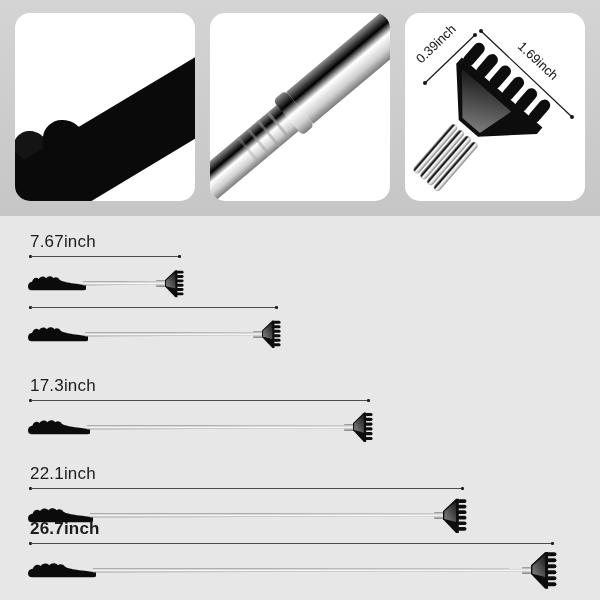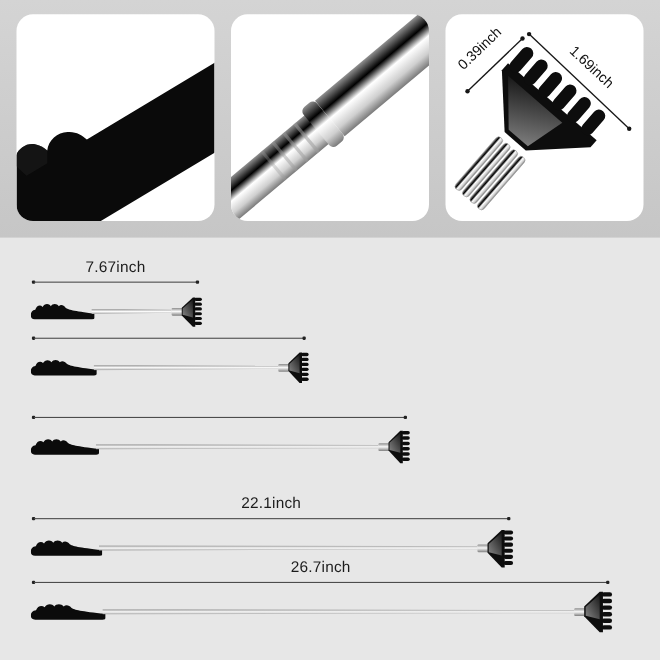--- a/index.html
+++ b/index.html
@@ -18,22 +18,22 @@
     background:var(--panel-bg,#fff);border-radius:15px;overflow:hidden;
   }
   .panel svg{display:block;width:180px;height:188px;}
   #panel-1{left:15px;}
   #panel-2{left:210px;}
   #panel-3{left:405px;}
 
   
   .row{position:absolute;left:30px;}
   .row-label{
-    height:16px;line-height:16px;margin-bottom:5px;text-align:center;
-    font-size:14px;color:var(--ink,#1c1c1c);letter-spacing:.2px;
+    height:16px;line-height:16px;margin-bottom:5px;
+    font-size:17px;color:var(--ink,#1c1c1c);letter-spacing:.2px;
   }
   .dimline{position:relative;height:3px;}
   .dimline .dline{position:absolute;left:1px;right:1px;top:1px;height:1px;background:#4c4c4c;}
   .dimline .dot{position:absolute;top:0;width:3px;height:3px;background:#222;border-radius:1px;}
   .dimline .dot.l{left:-1px;} .dimline .dot.r{right:-1px;}
   .scratcher{display:flex;align-items:center;height:42px;margin-top:4px;margin-left:-2px;}
   .handle{flex:0 0 auto;}
   .shaft{
     flex:1 1 auto;height:5px;
     background:linear-gradient(to bottom,#969696,#fdfdfd 45%,#8c8c8c);
@@ -174,57 +174,58 @@
         </svg>
       <div class="shaft"></div>
       <div class="ferrule"></div>
       <svg class="claw" viewBox="0 0 22 34" preserveAspectRatio="none" height="30" width="19">
           <use href="#claw-shape"></use>
         </svg>
     </div>
   </div>
 
   <div class="row" style="top: 378px; width: 339px;">
+    <div class="row-label">17.3inch</div>
     <div class="dimline" style="width: 339px;">
       <span class="dot l"></span>
       <span class="dline"></span>
       <span class="dot r"></span>
     </div>
     <div class="scratcher" style="width: 345px;">
       <svg class="handle" viewBox="0 0 100 24" preserveAspectRatio="none" width="62" height="16">
           <use href="#handle-shape"></use>
         </svg>
       <div class="shaft"></div>
       <div class="ferrule"></div>
       <svg class="claw" viewBox="0 0 22 34" preserveAspectRatio="none" height="32" width="20">
           <use href="#claw-shape"></use>
         </svg>
     </div>
   </div>
 
-  <div class="row" style="top: 449px; width: 433px;">
+  <div class="row" style="top: 466px; width: 433px;">
     <div class="row-label">22.1inch</div>
     <div class="dimline" style="width: 433px;">
       <span class="dot l"></span>
       <span class="dline"></span>
       <span class="dot r"></span>
     </div>
     <div class="scratcher" style="width: 439px;">
       <svg class="handle" viewBox="0 0 100 24" preserveAspectRatio="none" width="65" height="16">
           <use href="#handle-shape"></use>
         </svg>
       <div class="shaft"></div>
       <div class="ferrule"></div>
       <svg class="claw" viewBox="0 0 22 34" preserveAspectRatio="none" height="37" width="24">
           <use href="#claw-shape"></use>
         </svg>
     </div>
   </div>
 
-  <div class="row" style="top: 507px; width: 523px;">
+  <div class="row" style="top: 521px; width: 523px; font-weight: bold;">
     <div class="row-label">26.7inch</div>
     <div class="dimline" style="width: 523px;">
       <span class="dot l"></span>
       <span class="dline"></span>
       <span class="dot r"></span>
     </div>
     <div class="scratcher" style="width: 529px;">
       <svg class="handle" viewBox="0 0 100 24" preserveAspectRatio="none" width="68" height="16">
           <use href="#handle-shape"></use>
         </svg>

